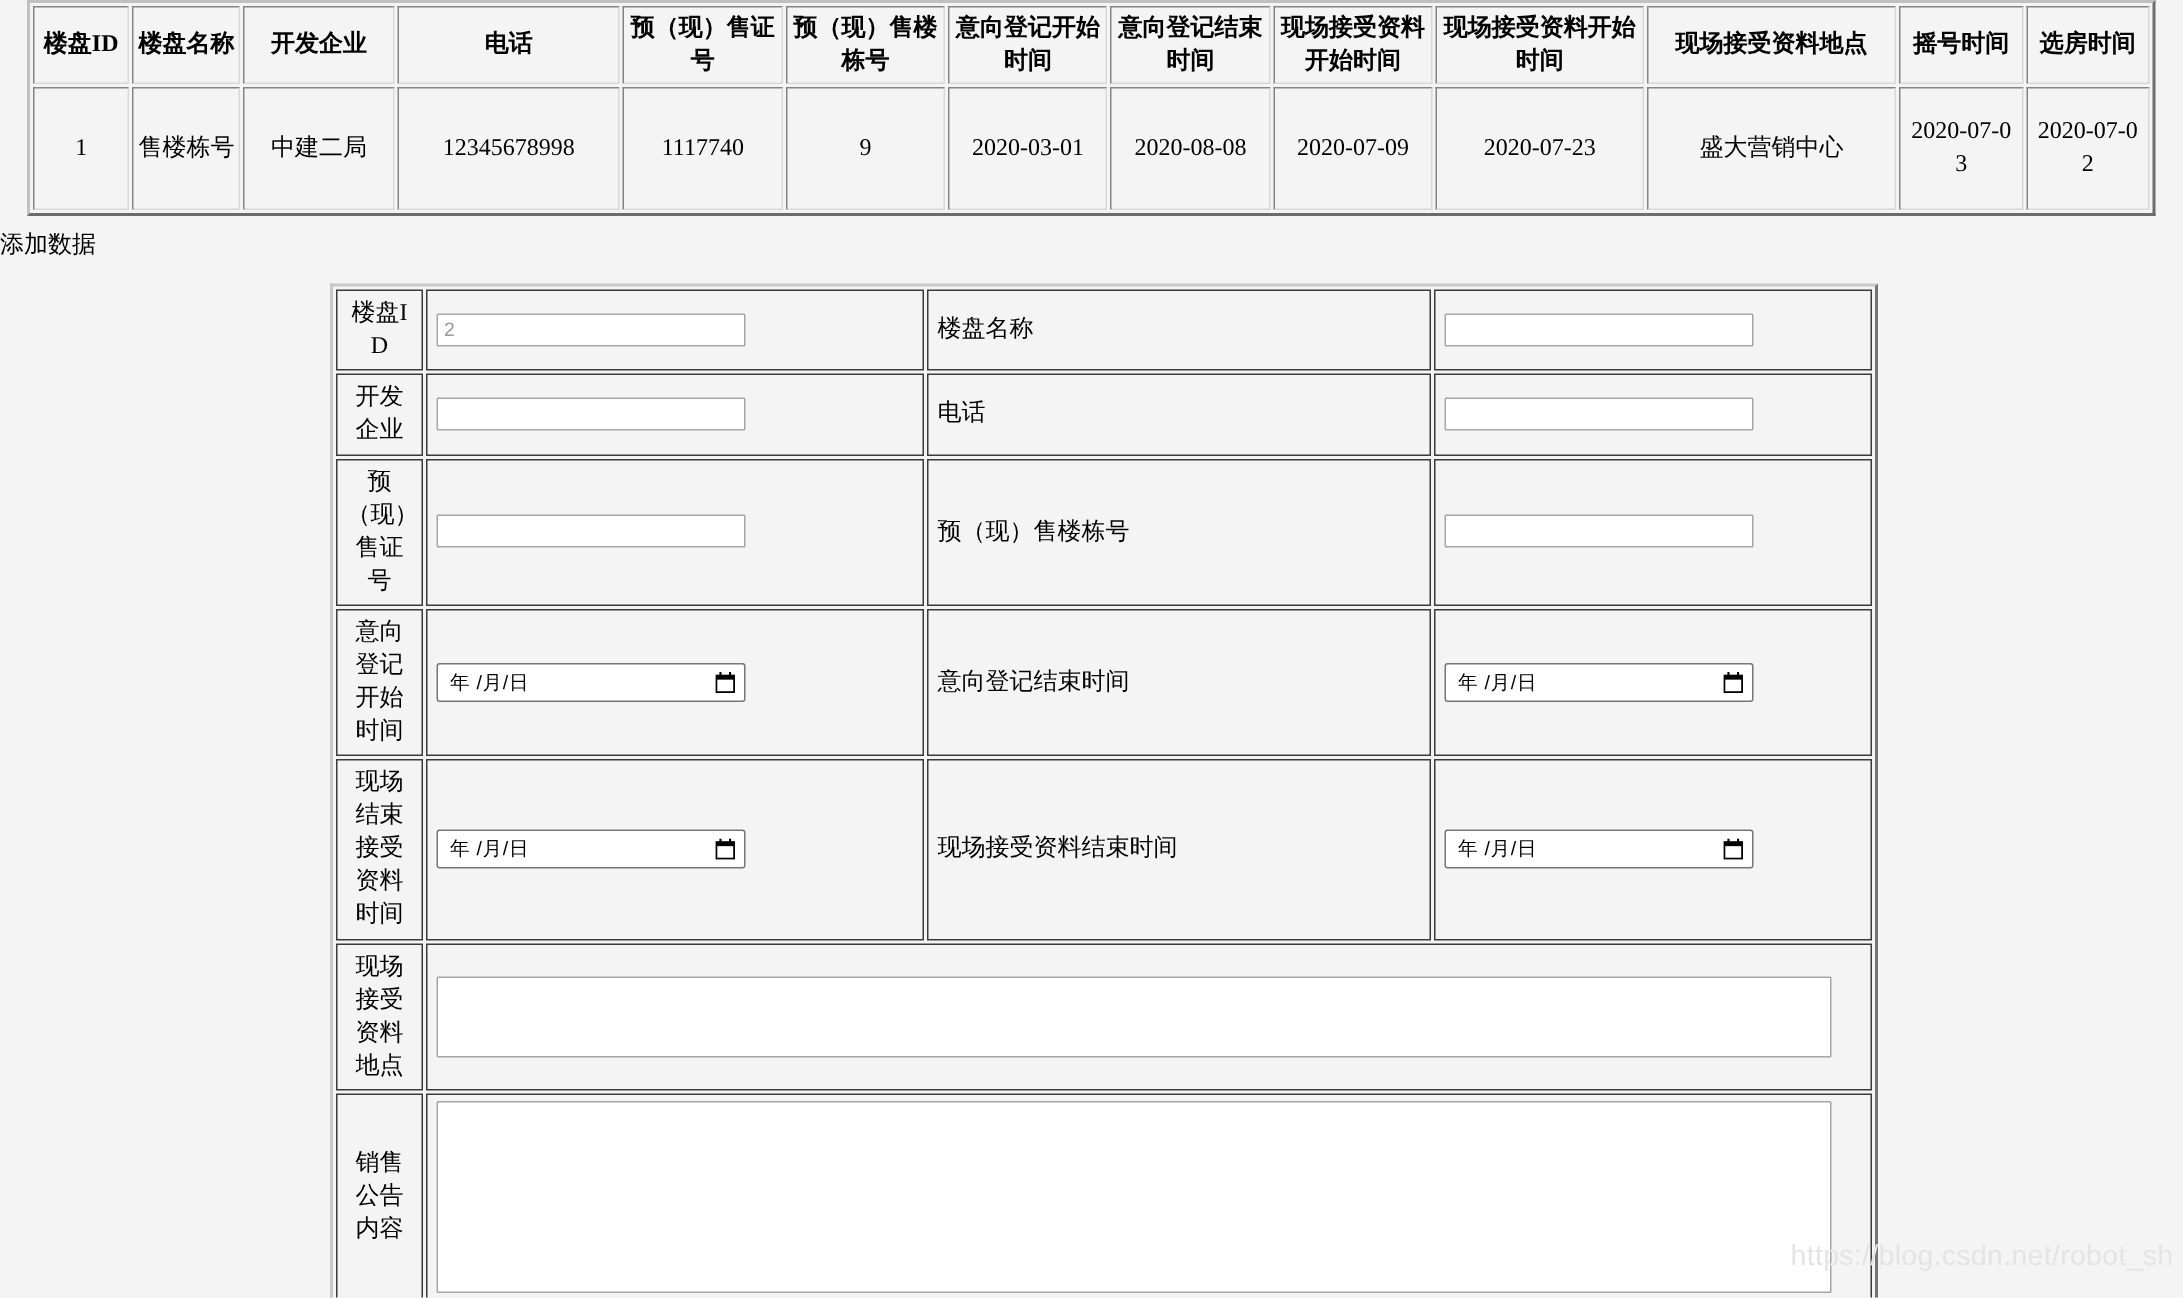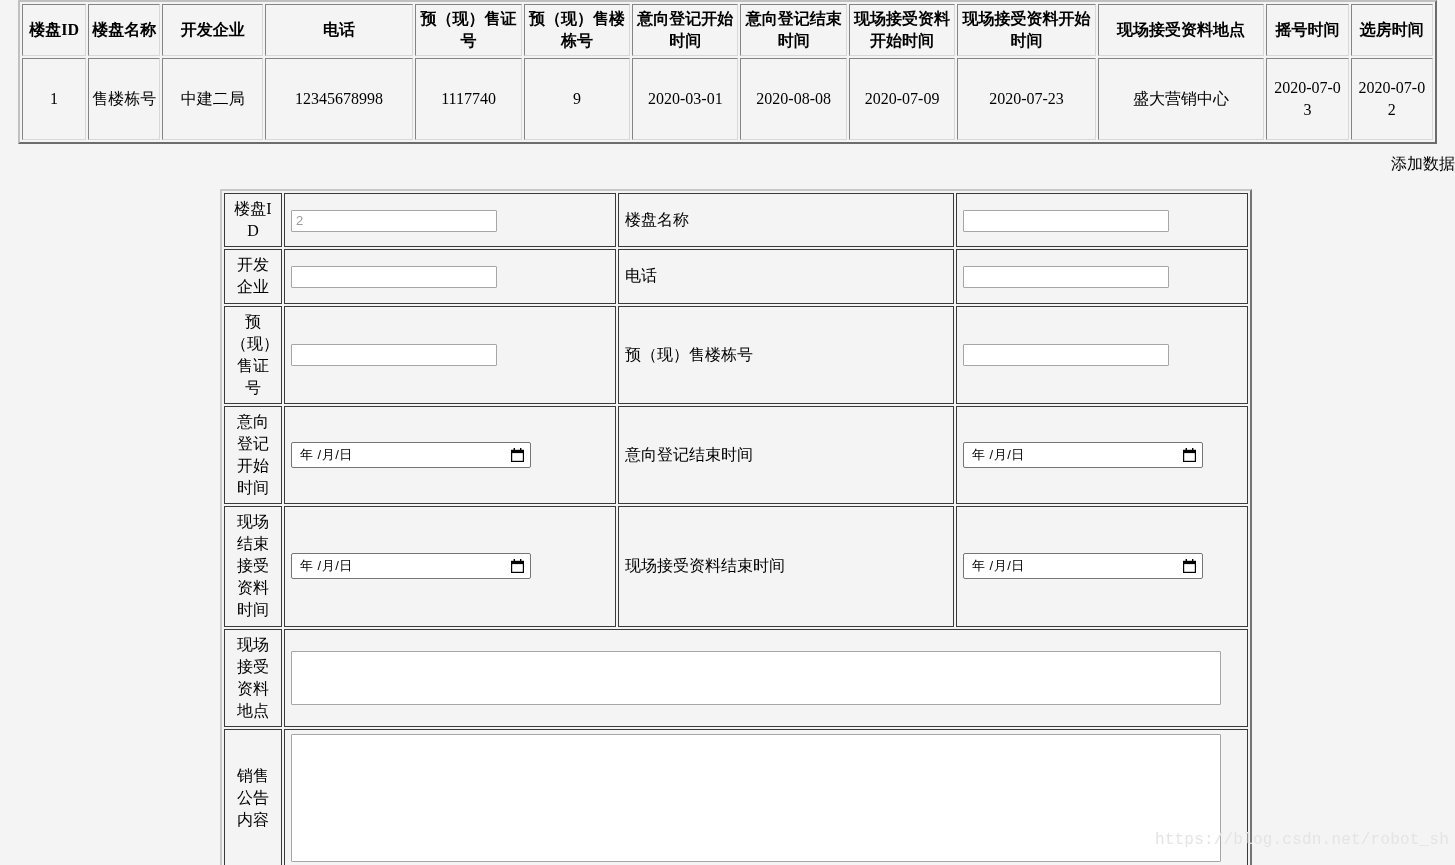--- a/index.html
+++ b/index.html
@@ -60,21 +60,21 @@
   .c-regs    { width: 98px; }
   .c-rege    { width: 98px; }
   .c-sites   { width: 98px; }
   .c-sitee   { width: 130px; }
   .c-place   { width: 158px; }
   .c-lot     { width: 74px; }
   .c-pick    { width: 74px; }
 
   
   .section-title {
-    text-align: right;
+    text-align: left;
     font-size: 16px;
     margin: 10px 0 16px 0;
     line-height: 1.2;
   }
 
   
   table.form-table {
     border-collapse: separate;
     border-spacing: 2px;
     border: 2px outset #c8c8c8;
@@ -111,21 +111,21 @@
     font-family: "Liberation Sans", sans-serif;
     font-size: 13px;
     padding: 1px 4px;
     color: #000;
     border-radius: 1px;
   }
   input.txt::placeholder { color: #9b9b9b; opacity: 1; }
 
   
   .datebox {
-    width: 240px;
+    width: 206px;
     height: 26px;
     box-sizing: border-box;
     border: 1px solid #767676;
     background: #ffffff;
     border-radius: 2px;
     display: inline-flex;
     align-items: center;
     justify-content: space-between;
     padding: 0 6px 0 8px;
     font-family: "Liberation Sans", sans-serif;
@@ -151,22 +151,22 @@
   textarea.ta-notice { width: 930px; height: 128px; }
 
   td.full-cell { padding: 4px 6px 4px 6px; }
 
   
   .watermark {
     position: absolute;
     right: 6px;
     bottom: 16px;
     color: #e4e4e4;
-    font-family: Liberation Mono, monospace;
-    font-size: 16px;
+    font-family: Liberation Sans, sans-serif;
+    font-size: 19px;
     letter-spacing: 0.2px;
     user-select: none;
   }
 </style>
 </head>
 <body>
 
 <div class="data-table-wrap">
   <table class="data-table">
     <thead>

